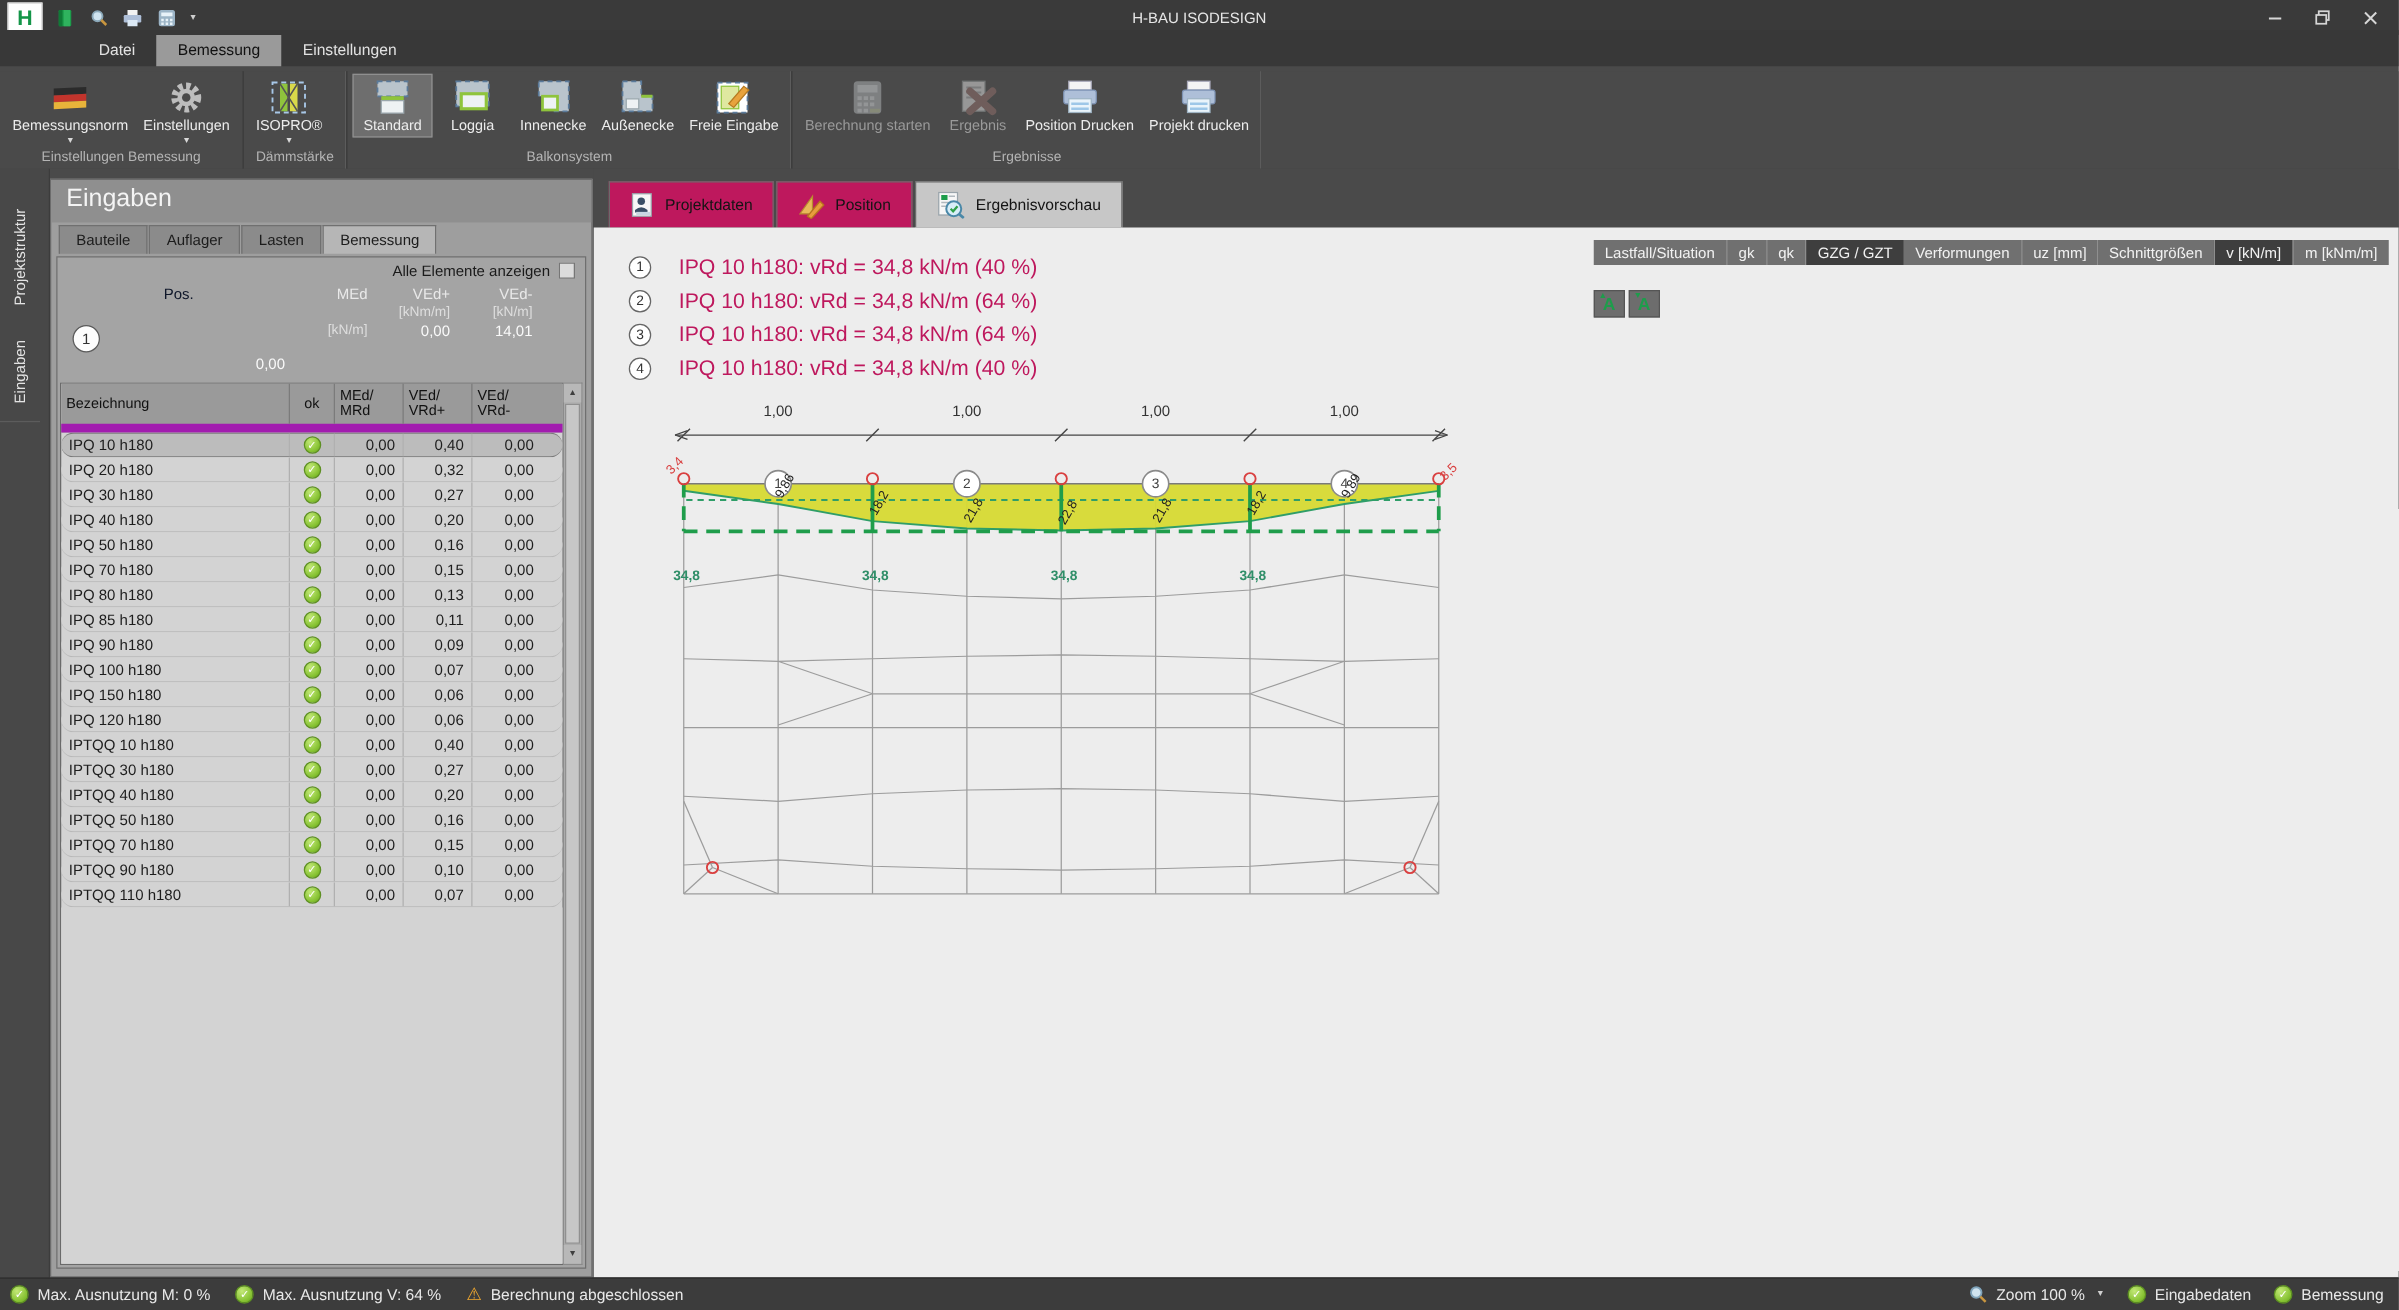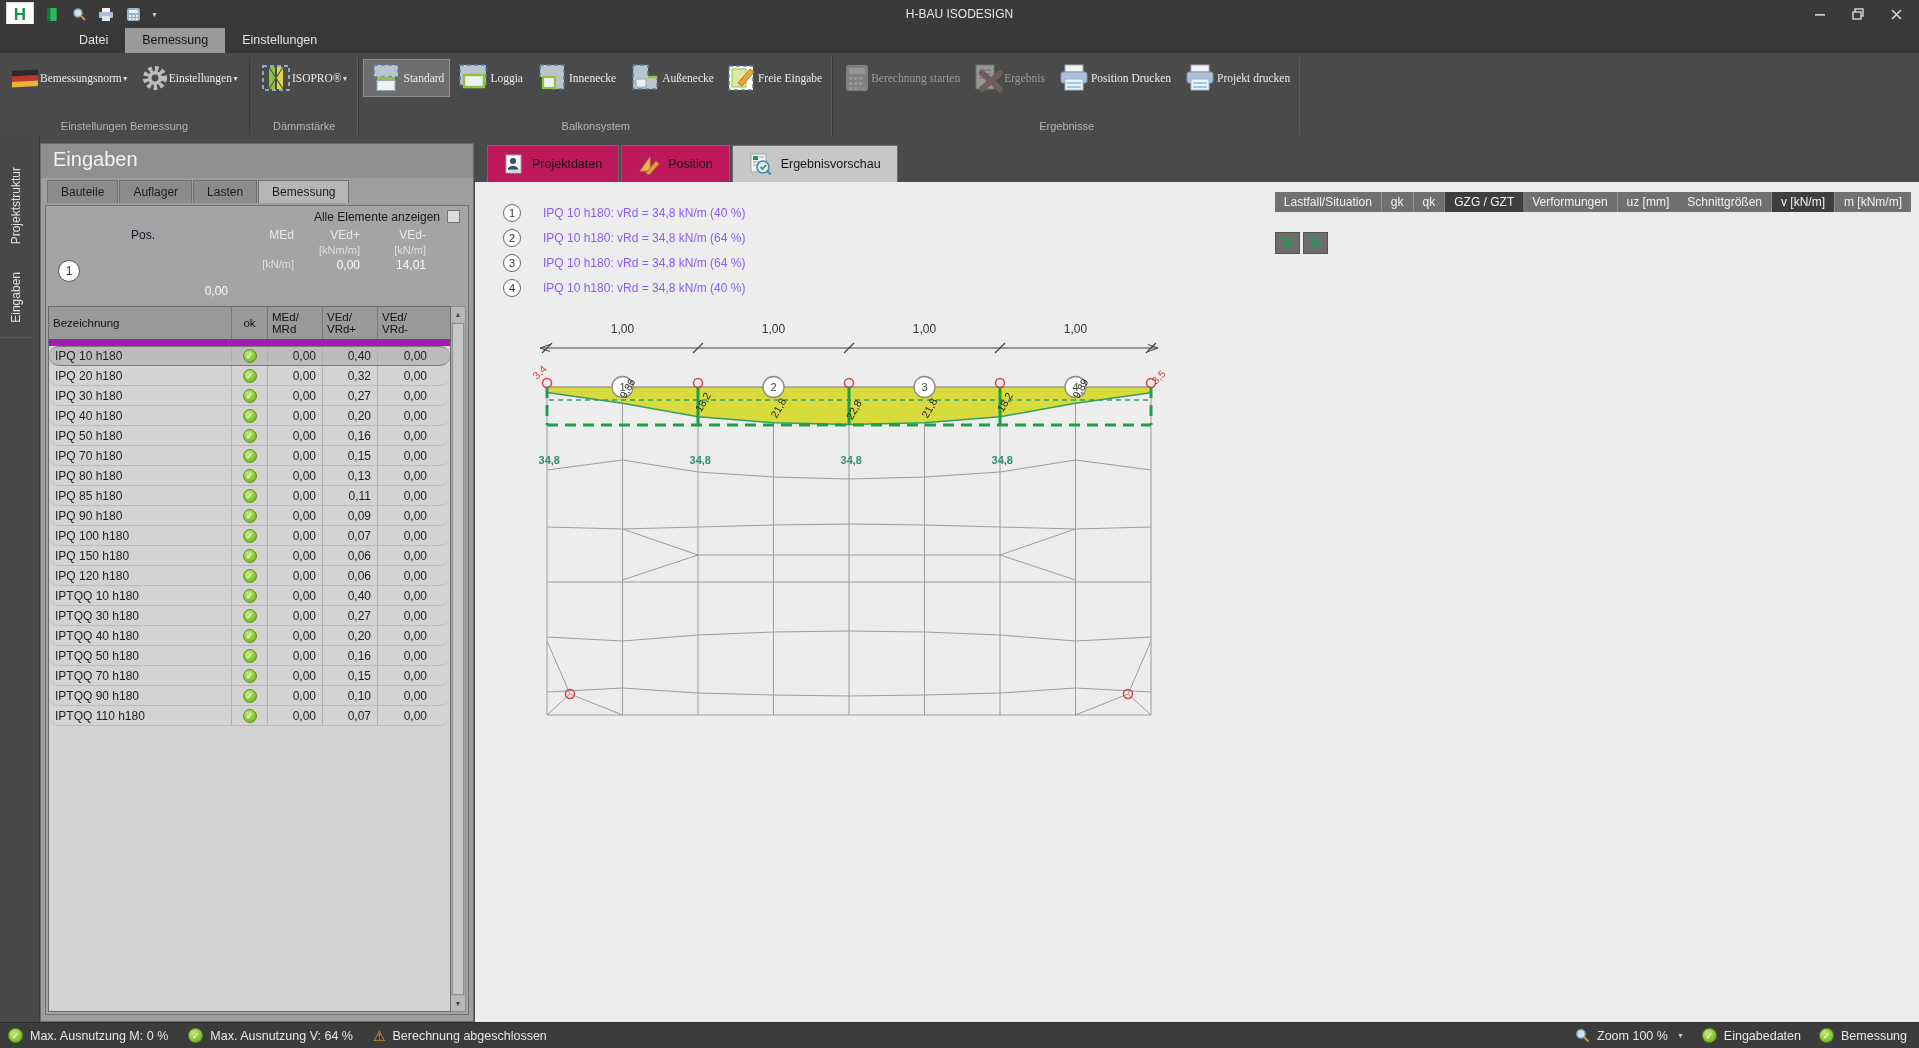--- a/index.html
+++ b/index.html
@@ -21,22 +21,22 @@
 
   
   .ribbon-tabs { position:absolute; left:0; top:24px; width:100%; height:29px; background:#383838; display:flex; align-items:flex-end; padding-left:62px; }
   .rtab { padding:5px 17px 6px; font-size:12.5px; color:#e2e2e2; }
   .rtab.active { background:#9a9a9a; color:#111; }
   .ribbon-body { position:absolute; left:0; top:57px; width:100%; height:78px; background:#4a4a4a; display:flex; }
   .rgroup { display:flex; flex-direction:column; padding:2px 4px 0; position:relative; }
   .rgroup + .rgroup { border-left:1px solid #3a3a3a; box-shadow:-1px 0 0 #5c5c5c inset; }
   .rgroup-buttons { display:flex; flex:1; align-items:flex-start; }
   .rgroup-label { text-align:center; color:#b4b4b4; font-size:11px; padding:1px 6px 3px; }
-  .rbtn { min-width:64px; padding:3px 5px 1px; display:flex; flex-direction:row; align-items:center; color:#ececec;
-          font-size:11.5px; line-height:1.15; text-align:center; border:1px solid transparent;font-family:Liberation Serif, serif; }
+  .rbtn { min-width:64px; padding:3px 5px 1px; display:flex; flex-direction:column; align-items:center; color:#ececec;
+          font-size:11.5px; line-height:1.15; text-align:center; border:1px solid transparent; }
   .rbtn .ricon { height:30px; display:flex; align-items:center; justify-content:center; margin-bottom:2px; }
   .rbtn .caret { font-size:7px; color:#d9d9d9; margin-top:1px; }
   .rbtn.selected { background:#6e6e6e; border:1px solid #8f8f8f; }
   .rbtn.disabled { color:#9a9a9a; }
   .rbtn.disabled .ricon { opacity:.45; filter:grayscale(60%); }
 
   
   .workspace { position:absolute; left:0; top:135px; right:0; bottom:26px; background:#4a4a4a; }
 
   
@@ -85,21 +85,21 @@
   .main-tabstrip { position:absolute; left:0; top:0; right:0; height:47px; background:#4a4a4a; display:flex; align-items:flex-end; padding-left:12px; gap:2px; }
   .mtab { height:37px; background:#be185d; border:1px solid #6b6b6b; border-bottom:none; display:flex; align-items:center; gap:8px;
           padding:0 16px; font-size:12.5px; color:#141414; }
   .mtab.active { background:#c7c7c7; }
   .main-content { position:absolute; left:0; top:47px; right:0; bottom:0; background:#ededed; overflow:hidden; }
 
   .legend { position:absolute; left:28px; top:22px; display:flex; flex-direction:column; gap:7px; }
   .legend-row { display:flex; align-items:center; gap:22px; }
   .lcircle { width:18px; height:18px; border-radius:50%; border:1.3px solid #666; background:#fff; color:#333;
              display:flex; align-items:center; justify-content:center; font-size:11px; }
-  .ltext { font-size:12px; color:#8b5cf6; }
+  .ltext { font-size:17px; color:#be185d; }
 
   .result-options { position:absolute; right:8px; top:10px; display:flex; flex-direction:column; align-items:flex-start; gap:13px; }
   .opt-bar { display:inline-flex; background:#707070; color:#f2f2f2; font-size:12px; align-items:stretch; }
   .opt-label { padding:3px 9px; }
   .opt-item { padding:3px 9px; border-left:1px solid #8d8d8d; }
   .opt-item.selected { background:#3e3e3e; }
   .font-btns { display:flex; gap:3px; margin-top:4px; }
   .fbtn { width:25px; height:22px; background:#6d6d6d; border:1px solid #555; color:#1d9d4b; font-weight:bold; font-size:14px;
           display:flex; align-items:center; justify-content:center; position:relative; }
   .fbtn .tick { position:absolute; left:3px; top:0px; font-size:7px; color:#1d9d4b; }

